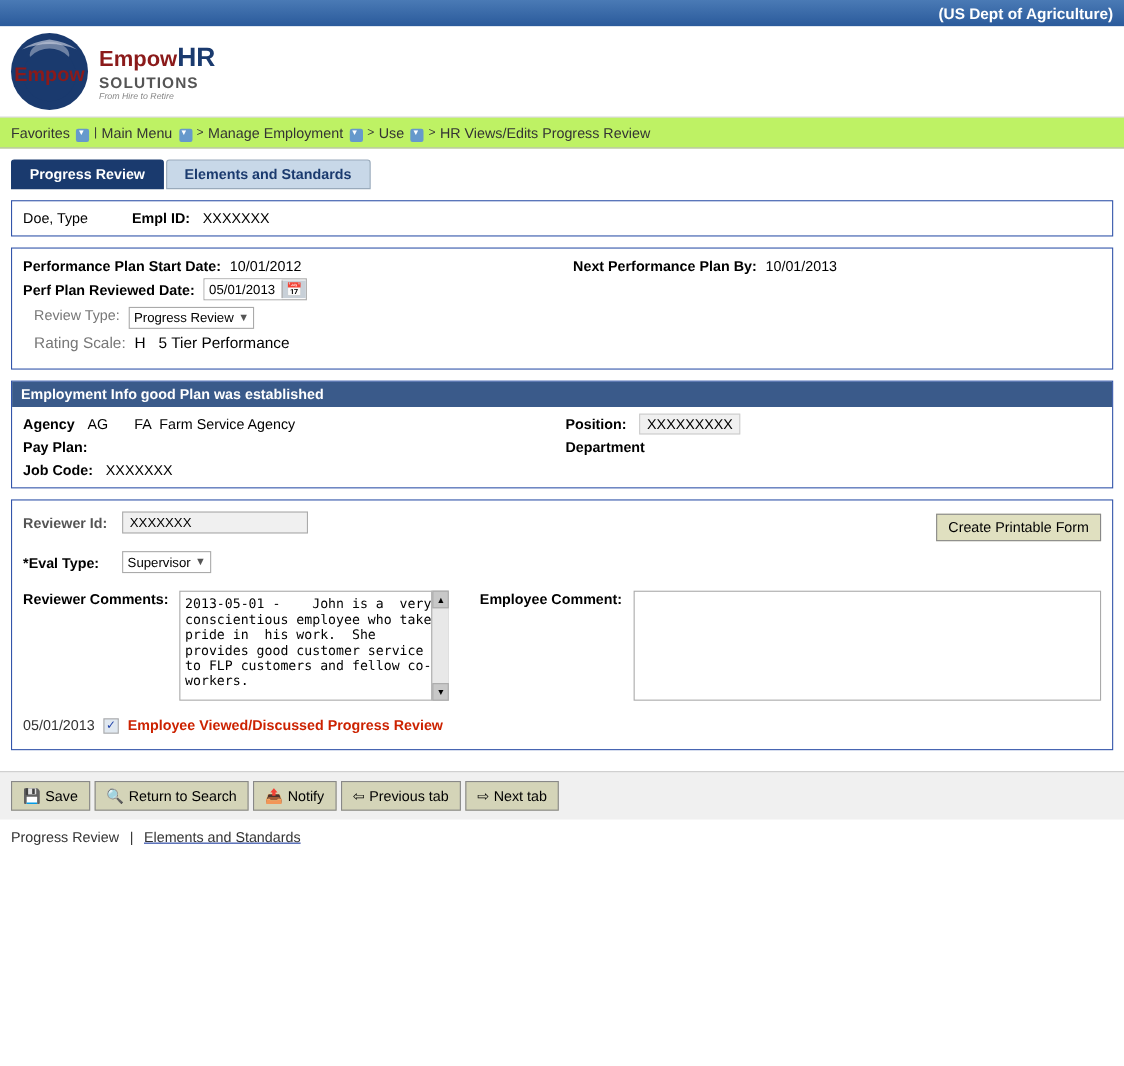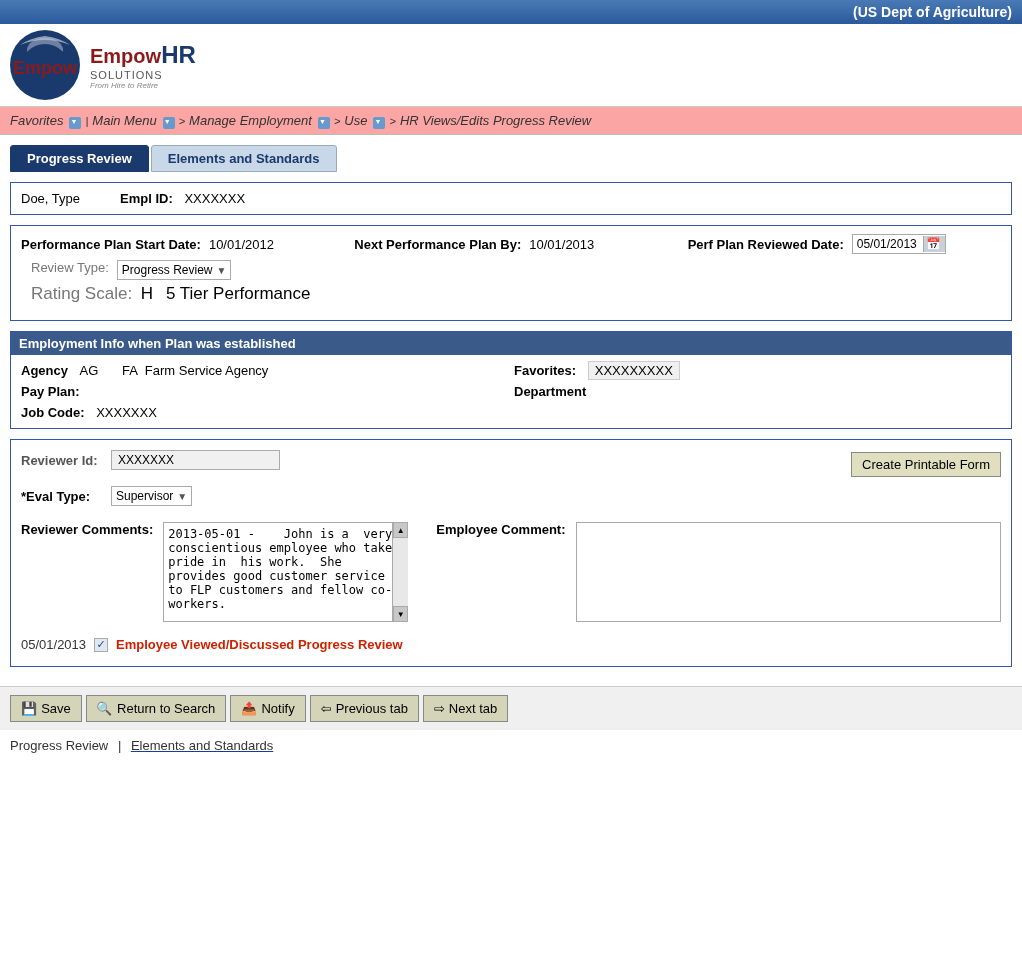--- a/index.html
+++ b/index.html
@@ -35,28 +35,27 @@
       background: #1a3a6e;
       display: flex;
       align-items: center;
       justify-content: center;
       position: relative;
       overflow: hidden;
     }
 
     
     .nav-bar {
-      background: #fca5a5;
+      background: #bef264;
       padding: 6px 10px;
       border-bottom: 1px solid #bbb;
       display: flex;
       align-items: center;
       gap: 4px;
       font-size: 13px;
-      font-style: italic;
     }
     .nav-bar a, .nav-bar span { color: #333; text-decoration: none; }
     .nav-arrow { color: #666; font-size: 11px; }
     .nav-dropdown {
       display: inline-block;
       width: 12px;
       height: 12px;
       background: #6699cc;
       border-radius: 2px;
       position: relative;
@@ -152,21 +151,21 @@
       gap: 4px;
     }
     .select-arrow {
       font-size: 10px;
       color: #555;
     }
 
     
     .rating-scale-row {
       padding: 2px 10px 8px 10px;
-      font-size: 17px;
+      font-size: 14px;
     }
     .rating-scale-label { color: #777; }
 
     
     .date-input-box {
       display: inline-flex;
       align-items: center;
       border: 1px solid #aaa;
       background: #fff;
     }
@@ -300,21 +299,21 @@
           <path d="M10,15 Q35,5 60,15 Q50,8 35,6 Q20,8 10,15Z" fill="#c0c8d8" opacity="0.7"></path>
           <circle cx="35" cy="38" r="24" fill="#1a3a6e"></circle>
           <text x="35" y="44" text-anchor="middle" font-size="18" font-weight="bold" fill="#8b1a1a">Empow</text>
         </svg>
       </div>
     </div>
     <div>
       <div style="font-size:20px; font-weight:bold;">
         <span style="color:#8b1a1a;">Empow</span><span style="color:#1a3a6e; font-size:24px;">HR</span>
       </div>
-      <div style="font-size:11px; font-weight:normal; letter-spacing:1px; color:#555;">SOLUTIONS</div>
+      <div style="font-size:14px; font-weight:bold; letter-spacing:1px; color:#555;">SOLUTIONS</div>
       <div style="font-size:8px; color:#888; font-style:italic;">From Hire to Retire</div>
     </div>
   </div>
 </div>
 
 <div class="nav-bar">
   <a href="#">Favorites</a>
   <span class="nav-dropdown"></span>
   <span class="nav-arrow">|</span>
   <a href="#">Main Menu</a>
@@ -343,21 +342,21 @@
   <div class="emp-name-row">
     <span class="emp-name">Doe, Type</span>
     <span>
       <span class="empl-id-label">Empl ID:</span>
       <span style="margin-left:8px;">XXXXXXX</span>
     </span>
   </div>
 
   <div class="info-box">
     <div class="info-box-body">
-      <div style="display:grid; grid-template-columns:1fr 1fr 1fr; gap:4px 20px; margin-bottom:4px;">
+      <div style="display:grid; grid-template-columns:1fr 1fr; gap:4px 20px; margin-bottom:4px;">
         <div class="plan-dates-row">
           <span class="plan-label">Performance Plan Start Date:</span>
           <span class="plan-value">10/01/2012</span>
         </div>
         <div class="plan-dates-row">
           <span class="plan-label">Next Performance Plan By:</span>
           <span class="plan-value">10/01/2013</span>
         </div>
         <div class="plan-dates-row">
           <span class="plan-label">Perf Plan Reviewed Date:</span>
@@ -376,31 +375,31 @@
       </div>
       <div class="rating-scale-row">
         <span class="rating-scale-label">Rating Scale:</span>
         <span style="margin-left:4px;">H</span>
         <span style="margin-left:8px;">5 Tier Performance</span>
       </div>
     </div>
   </div>
 
   <div class="info-box">
-    <div class="info-box-header">Employment Info when Plan was established</div>
+    <div class="info-box-header">Employment Info good Plan was established</div>
     <div class="info-box-body">
       <div style="display:grid; grid-template-columns:1fr 1fr; gap:6px;">
         <div>
           <span class="emp-info-label">Agency</span>
           <span style="margin-left:8px;">AG</span>
           <span style="margin-left:20px;">FA</span>
           <span style="margin-left:4px;">Farm Service Agency</span>
         </div>
         <div>
-          <span class="emp-info-label">Favorites:</span>
+          <span class="emp-info-label">Position:</span>
           <span style="margin-left:8px; background:#f0f0f0; border:1px solid #ccc; padding:1px 6px;">XXXXXXXXX</span>
         </div>
         <div>
           <span class="emp-info-label">Pay Plan:</span>
         </div>
         <div>
           <span class="emp-info-label">Department</span>
         </div>
         <div>
           <span class="emp-info-label">Job Code:</span>

